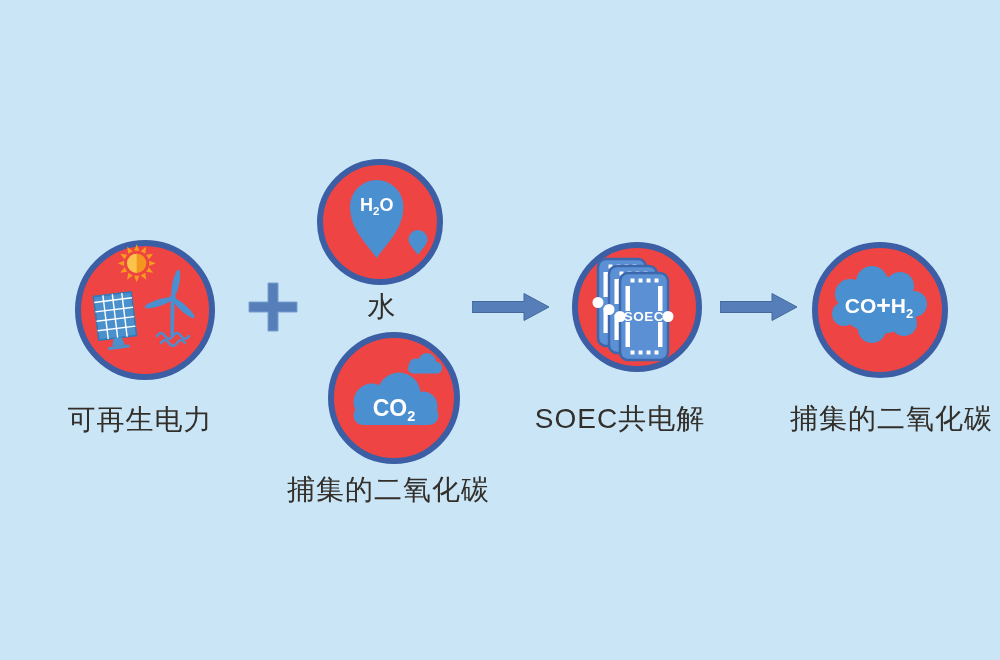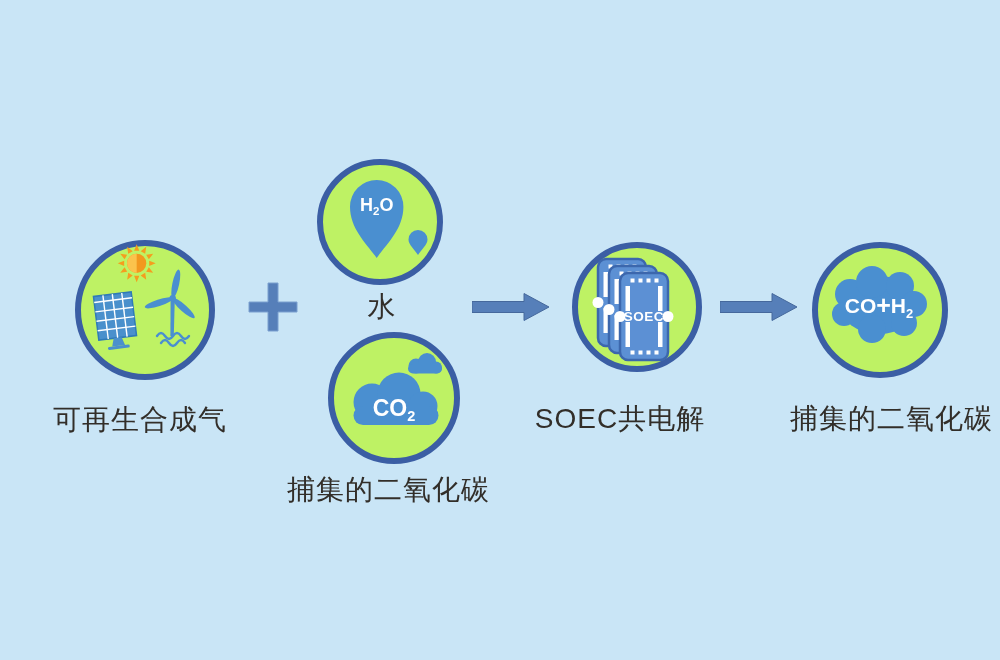--- a/index.html
+++ b/index.html
@@ -3,21 +3,21 @@
 <meta charset="utf-8">
 <style>
   html,body{margin:0;padding:0;}
   body{font-family:"Liberation Sans","DejaVu Sans",sans-serif;}
   #stage{
     position:relative;width:1000px;height:660px;overflow:hidden;
     background:#c9e5f6;
   }
   .circle{
     position:absolute;box-sizing:border-box;border-radius:50%;
-    background:#bef264;border:6px solid #3b5ea4;
+    background:#ef4444;border:6px solid #3b5ea4;
   }
   .circle svg{position:absolute;left:-6px;top:-6px;}
   .node-label{
     position:absolute;text-align:center;color:#322e29;
     font-size:28px;line-height:32px;letter-spacing:1px;white-space:nowrap;
   }
   .op{position:absolute;}
   .fx{fill:#ffffff;font-weight:bold;font-family:"Liberation Sans","DejaVu Sans",sans-serif;}
 </style>
 </head>
@@ -67,21 +67,21 @@
         <ellipse cx="97.7" cy="43.5" rx="3.4" ry="14.5" transform="rotate(252 97.7 58.3)"></ellipse>
         <circle cx="97.7" cy="58.3" r="3.2"></circle>
       </g>
 
       <g stroke="#4a8fd0" stroke-width="2.4" fill="none" stroke-linecap="round">
         <path d="M82 96 q4 -6 8 0 t8 0 t8 0 t8 0"></path>
         <path d="M86 103 q4 -6 8 0 t8 0 t8 0"></path>
       </g>
     </svg>
   </div>
-  <div class="node-label" style="left:40px;top:404px;width:200px;">可再生合成气</div>
+  <div class="node-label" style="left:40px;top:404px;width:200px;">可再生电力</div>
 
   <svg class="op" style="left:245px;top:279px;" width="56" height="56" viewBox="0 0 56 56">
     <path d="M23 4 h10 v19 h19 v10 h-19 v19 h-10 v-19 h-19 v-10 h19 Z" fill="#567fb9" stroke="#7ba0cf" stroke-width="1"></path>
   </svg>
 
   <div class="circle" style="left:317px;top:159px;width:126px;height:126px;">
     <svg width="126" height="126" viewBox="0 0 126 126">
       <path d="M59.7 99 C 50 85 33 70 33 47.7 A 26.7 26.7 0 1 1 86.4 47.7 C 86.4 70 69.4 85 59.7 99 Z" fill="#4a8fd0"></path>
       <path d="M101 96 C 97.5 90.5 91.5 85.5 91.5 80.5 A 9.5 9.5 0 1 1 110.5 80.5 C 110.5 85.5 104.5 90.5 101 96 Z" fill="#4a8fd0"></path>
       <text class="fx" x="59.7" y="52" font-size="18" text-anchor="middle"><tspan>H</tspan><tspan font-size="11.5" dy="4">2</tspan><tspan font-size="18" dy="-4">O</tspan></text>

